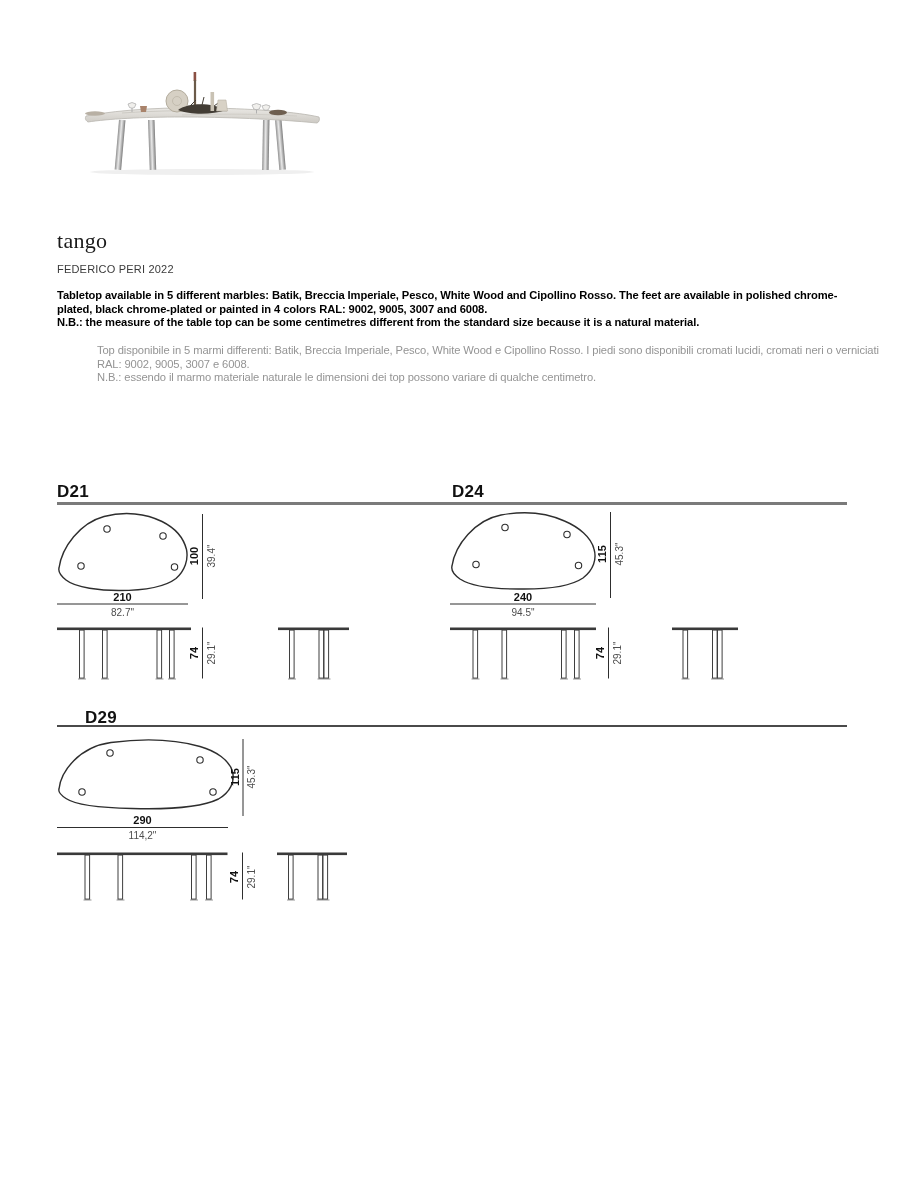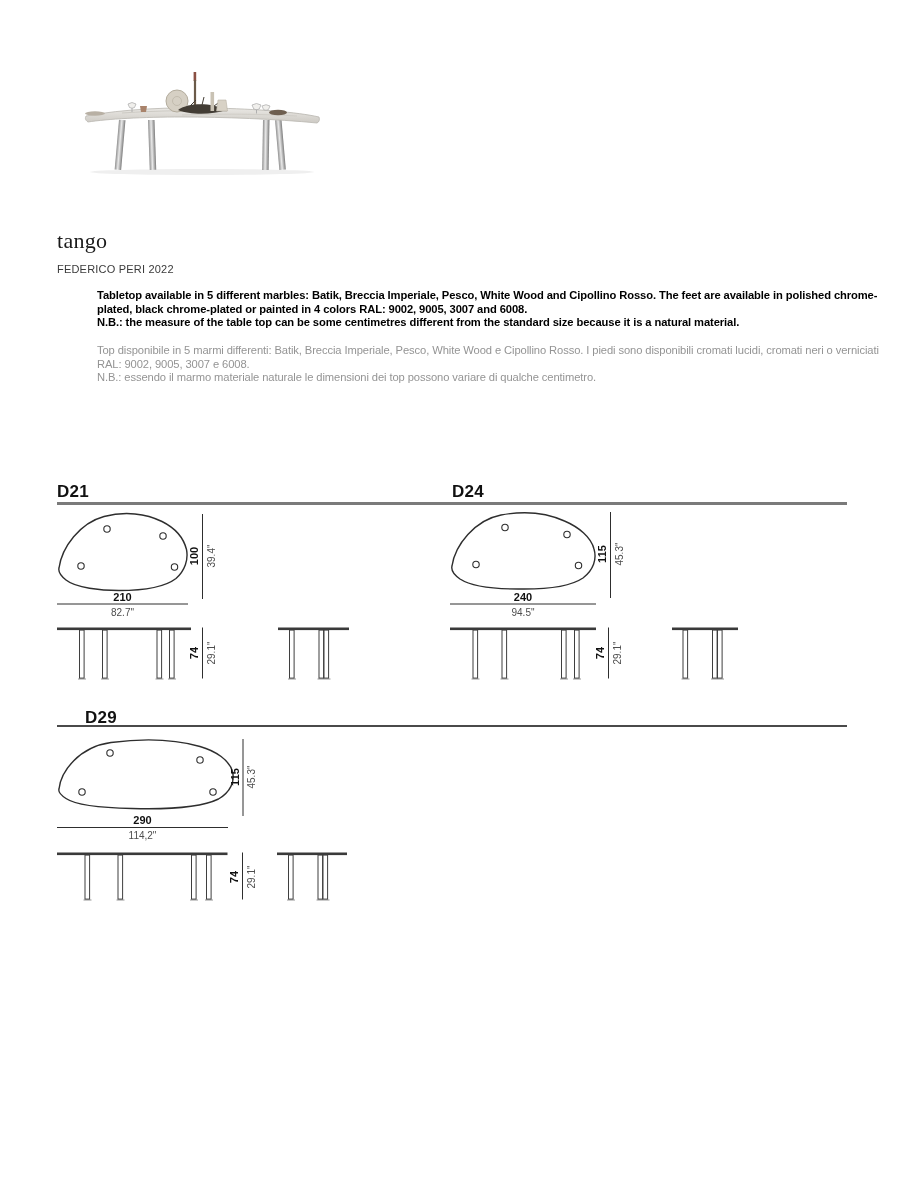--- a/index.html
+++ b/index.html
@@ -9,21 +9,21 @@
   .logo { position:absolute; top:24px; right:42px; font-family:"DejaVu Sans", sans-serif;
           font-size:37px; font-weight:400; letter-spacing:-2.5px; color:#141414; }
 
   .photo { position:absolute; left:62px; top:60px; }
 
   .title { position:absolute; left:57px; top:228px; font-family:Liberation Serif, serif;
            font-size:22px; font-weight:400; color:#1a1a1a; letter-spacing:0.3px; }
   .designer { position:absolute; left:57px; top:263px; font-size:11px; color:#3a3a3a; letter-spacing:0.2px; }
 
   .desc { position:absolute; left:57px; width:792px; font-size:11.2px; line-height:13.6px; letter-spacing:-0.1px; white-space:nowrap; }
-  .desc-en { top:289px; font-weight:700; color:#000;margin-left:40px; }
+  .desc-en { top:289px; font-weight:700; color:#000; }
   .desc-it { top:344px; font-weight:400; color:#949494;margin-left:40px; }
 
   .rule-1 { position:absolute; left:57px; top:502px; width:790px; height:2.6px; background:#7a7a7a; }
   .rule-2 { position:absolute; left:57px; top:725px; width:790px; height:1.6px; background:#4a4a4a; }
 
   .model-h { position:absolute; font-size:17px; font-weight:700; color:#111; letter-spacing:0.2px; }
   .h-d21 { left:57px; top:482px; }
   .h-d24 { left:452px; top:482px; }
   .h-d29 { left:57px; top:708px;margin-left:28px; }
 

